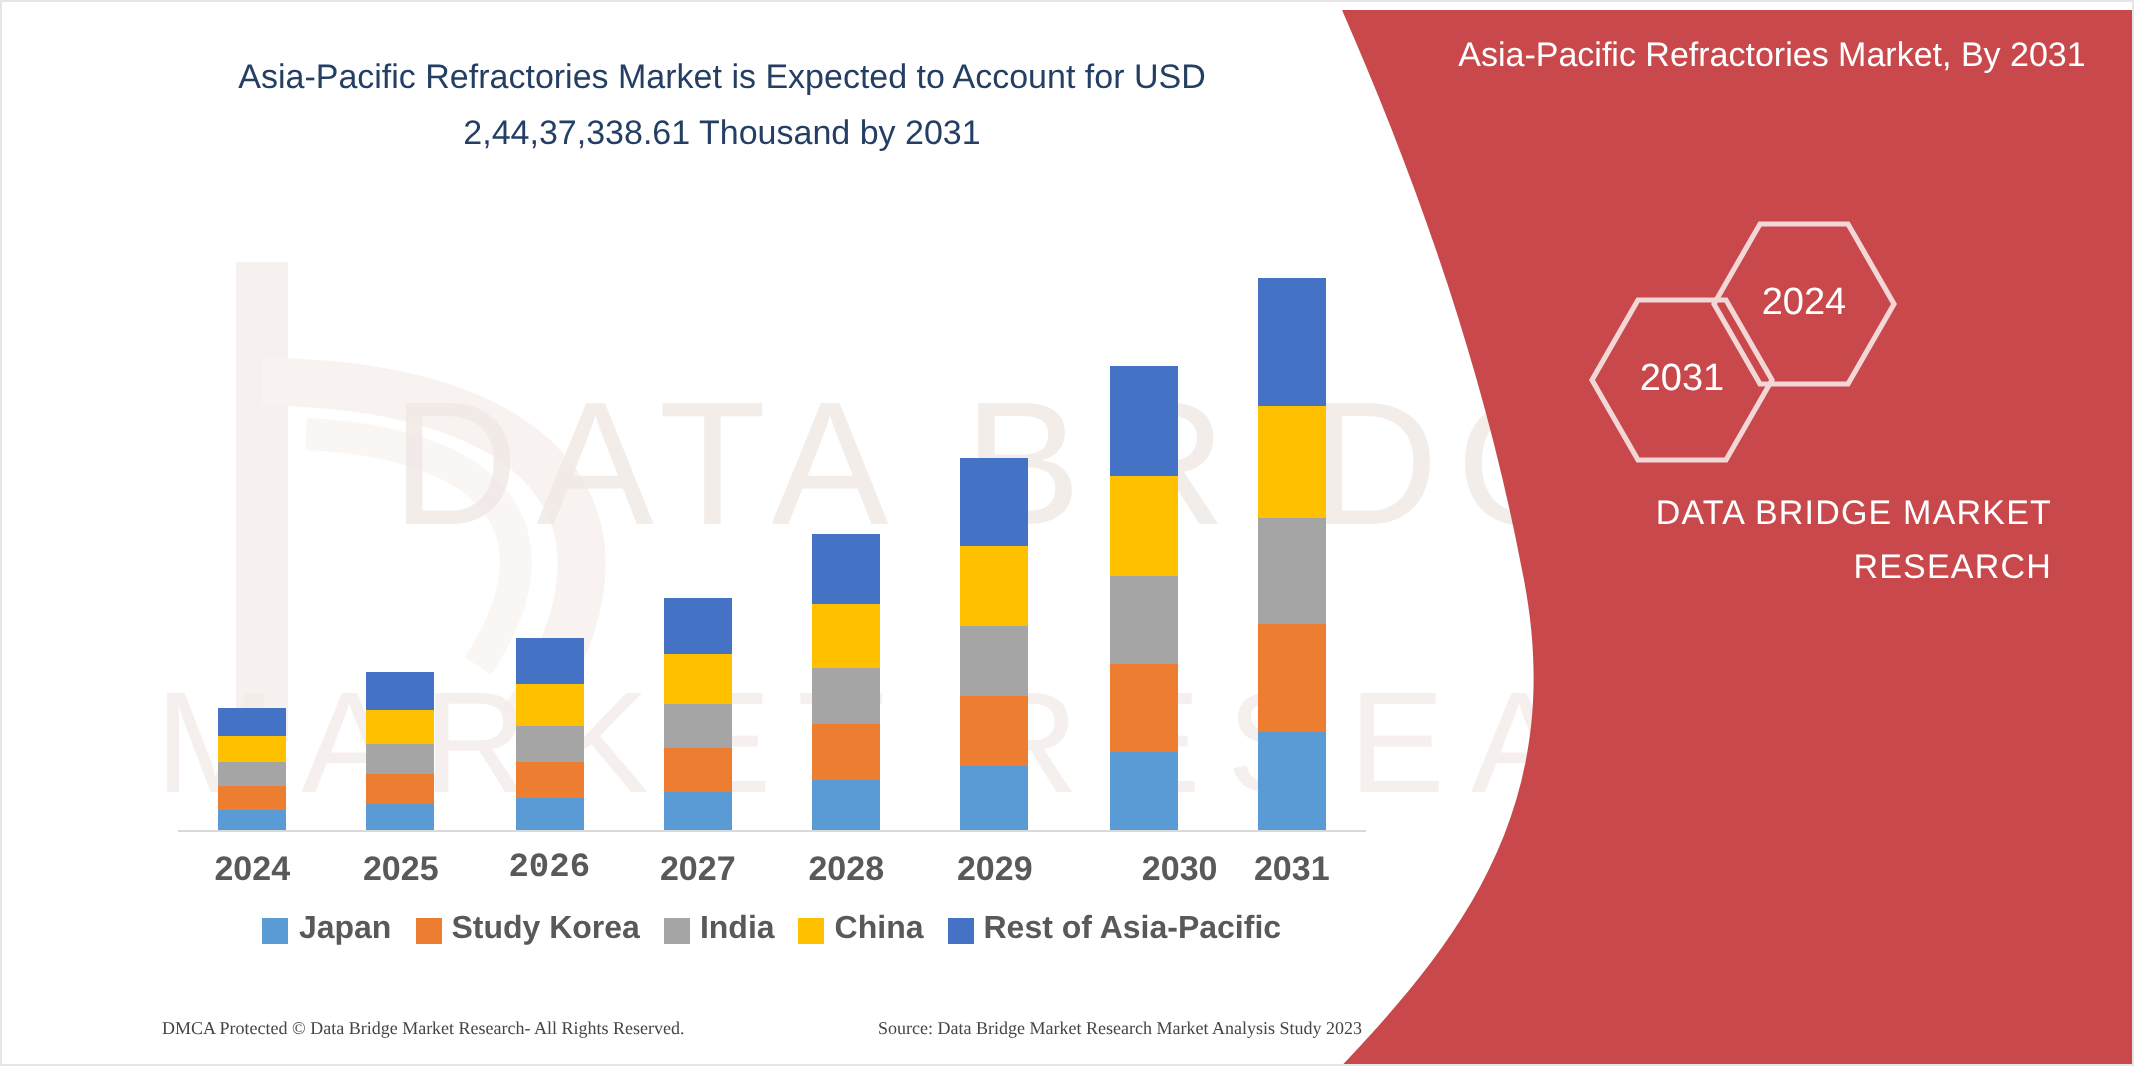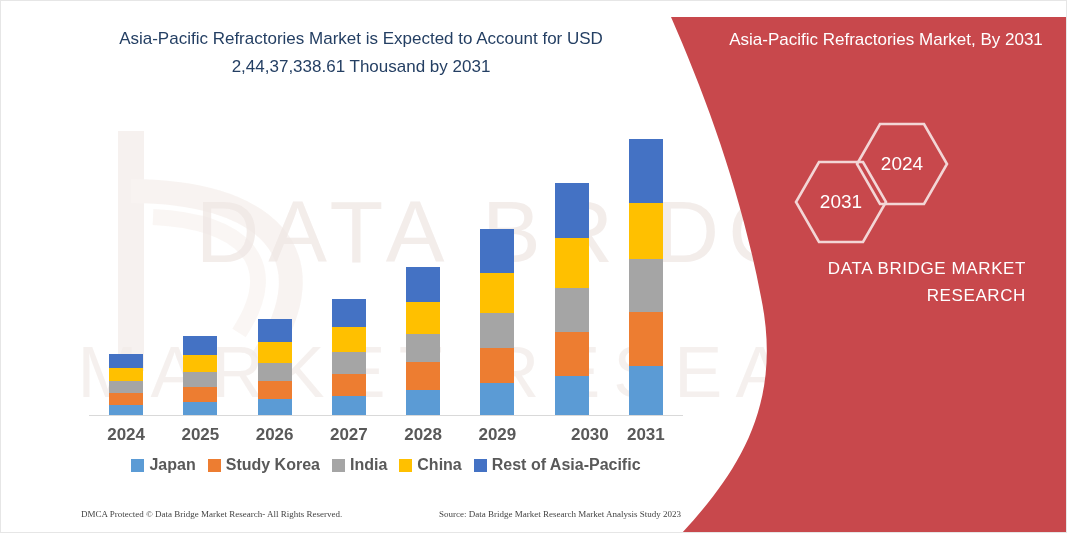--- a/index.html
+++ b/index.html
@@ -49,21 +49,21 @@
   #watermark-logo {
     position: absolute;
     left: 110px; top: 120px;
     width: 240px; height: 260px;
     opacity: .55;
   }
 
   
   #red-panel {
     position: absolute;
-    right: 0; top: 16px;
+    right: 0; top: 4px;
     width: 400px; height: 436px;
     z-index: 3;
   }
   #red-panel svg { display: block; }
   #red-panel-content {
     position: absolute;
     inset: 0;
     z-index: 4;
   }
   #brand-title {
@@ -260,21 +260,21 @@
           <div class="bar-seg" style="height: 54px; background: rgb(237, 125, 49);"></div>
           <div class="bar-seg" style="height: 53px; background: rgb(165, 165, 165);"></div>
           <div class="bar-seg" style="height: 56px; background: rgb(255, 192, 0);"></div>
           <div class="bar-seg" style="height: 64px; background: rgb(68, 114, 196);"></div>
         </div>
       </div>
     <div id="axis-line"></div>
     <div id="x-labels">
         <div class="x-label" style="left: 0px; width: 74.25px;">2024</div>
         <div class="x-label" style="left: 74.25px; width: 74.25px;">2025</div>
-        <div class="x-label" style="left: 148.5px; width: 74.25px;">2026</div>
+        <div class="x-label" style="left: 148.5px; width: 74.25px; font-family: Liberation Mono, monospace;">2026</div>
         <div class="x-label" style="left: 222.75px; width: 74.25px;">2027</div>
         <div class="x-label" style="left: 297px; width: 74.25px;">2028</div>
         <div class="x-label" style="left: 371.25px; width: 74.25px;">2029</div>
         <div class="x-label" style="left: 445.5px; width: 74.25px; text-align: right;">2030</div>
         <div class="x-label" style="left: 519.75px; width: 74.25px;">2031</div>
       </div>
     <div id="legend">
         <div class="legend-item">
           <span class="legend-swatch" style="background: rgb(91, 155, 213);"></span>
           <span class="legend-label">Japan</span>

